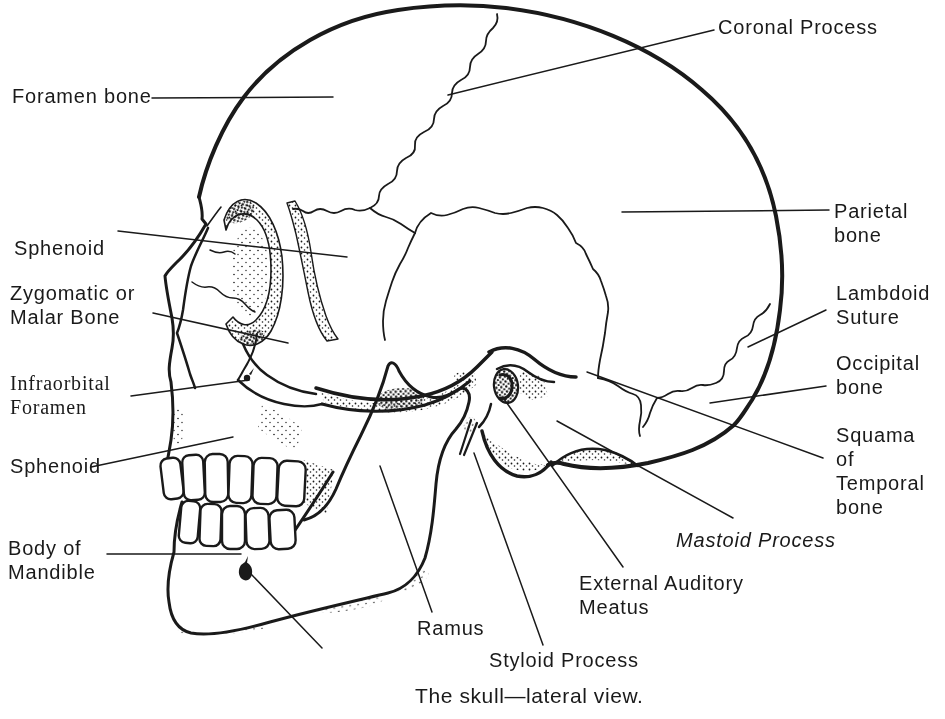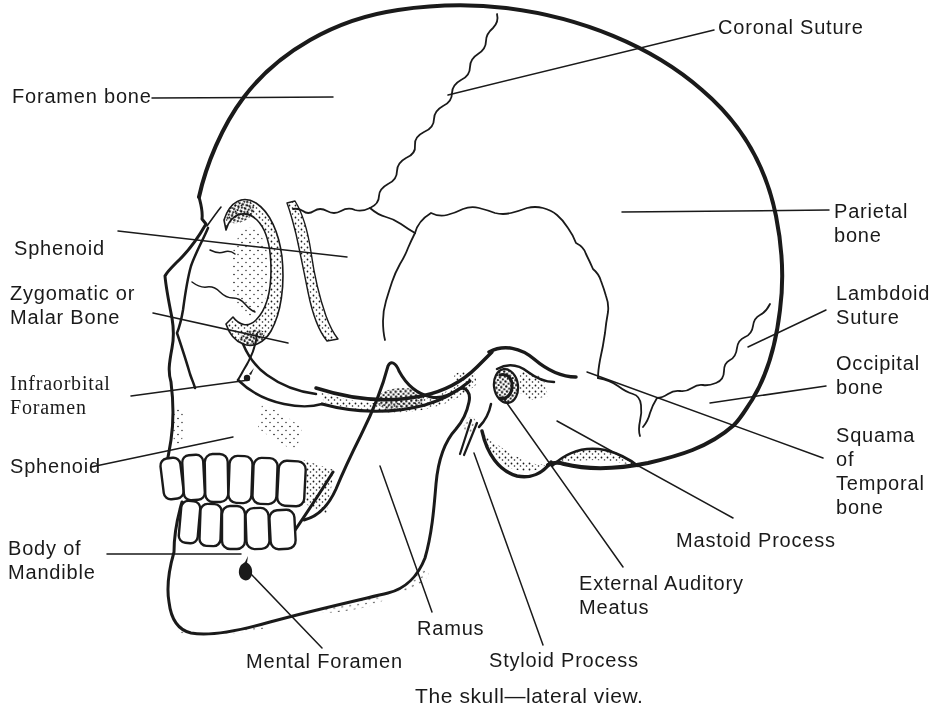--- a/index.html
+++ b/index.html
@@ -142,36 +142,35 @@
       <path d="M504,399 L623,567"></path>
       <path d="M557,421 L733,518"></path>
       <path d="M587,372 L823,458"></path>
       <path d="M710,403 L826,386"></path>
       <path d="M748,347 L826,310"></path>
       <path d="M622,212 L829,210"></path>
     </g>
   </g>
 </svg>
 
-  <div class="label" style="left:718px;top:15px;">Coronal Suture</div>
+  <div class="label" style="left:718px;top:15px;">Coronal Process</div>
   <div class="label" style="left:12px;top:84px;">Foramen bone</div>
   <div class="label" style="left:14px;top:217px;margin-top:19px;">Sphenoid</div>
   <div class="label" style="left:10px;top:281px;">Zygomatic or
 Malar Bone</div>
   <div class="label" style="left:10px;top:371px;font-family:Liberation Serif, serif;">Infraorbital
 Foramen</div>
   <div class="label" style="left:10px;top:454px;">Sphenoid</div>
   <div class="label" style="left:8px;top:536px;">Body of
 Mandible</div>
-  <div class="label" style="left:246px;top:649px;">Mental Foramen</div>
   <div class="label" style="left:417px;top:616px;">Ramus</div>
   <div class="label" style="left:489px;top:648px;">Styloid Process</div>
   <div class="label" style="left:579px;top:571px;">External Auditory
 Meatus</div>
-  <div class="label" style="left:676px;top:528px;">Mastoid Process</div>
+  <div class="label" style="left:676px;top:528px;font-style:italic;">Mastoid Process</div>
   <div class="label" style="left:836px;top:423px;">Squama
 of
 Temporal
 bone</div>
   <div class="label" style="left:836px;top:351px;">Occipital
 bone</div>
   <div class="label" style="left:836px;top:281px;">Lambdoid
 Suture</div>
   <div class="label" style="left:834px;top:199px;">Parietal
 bone</div>

